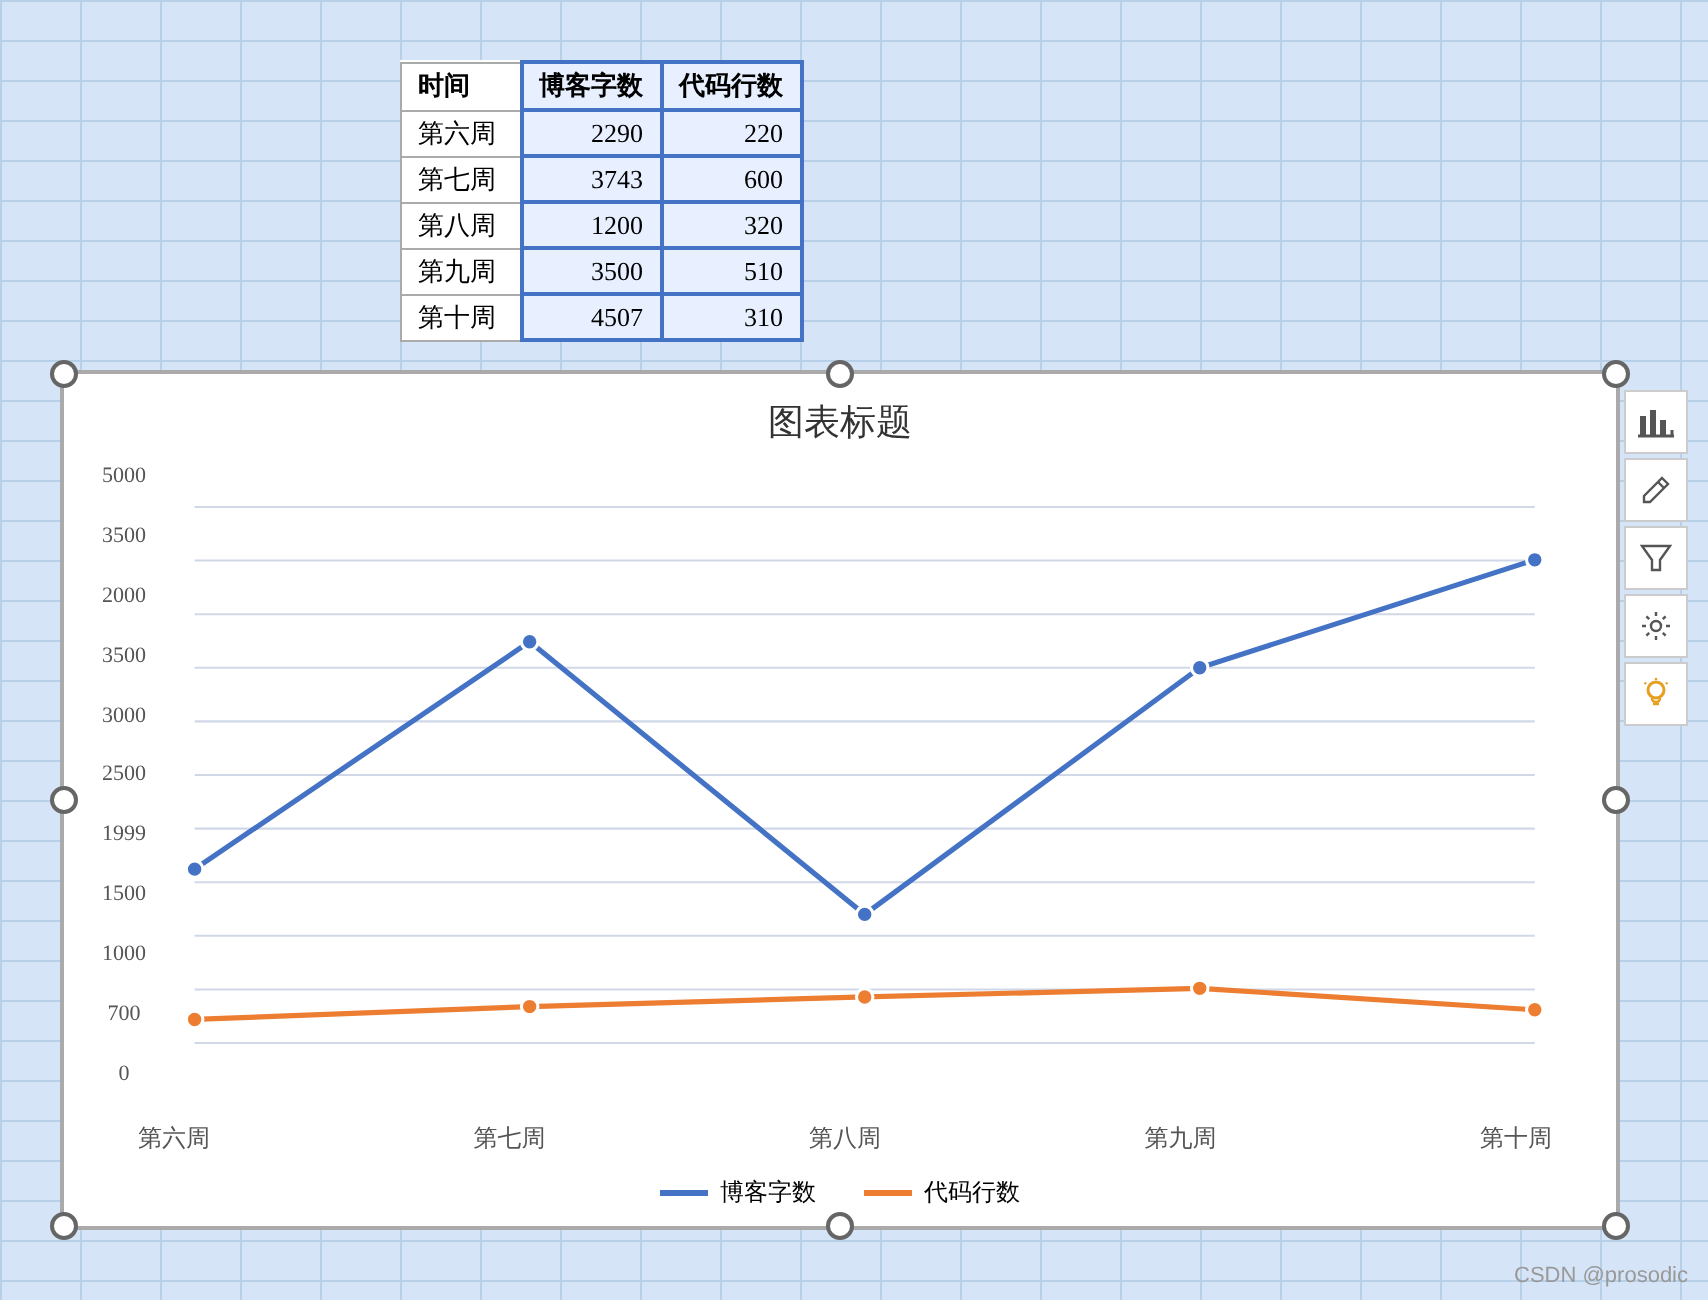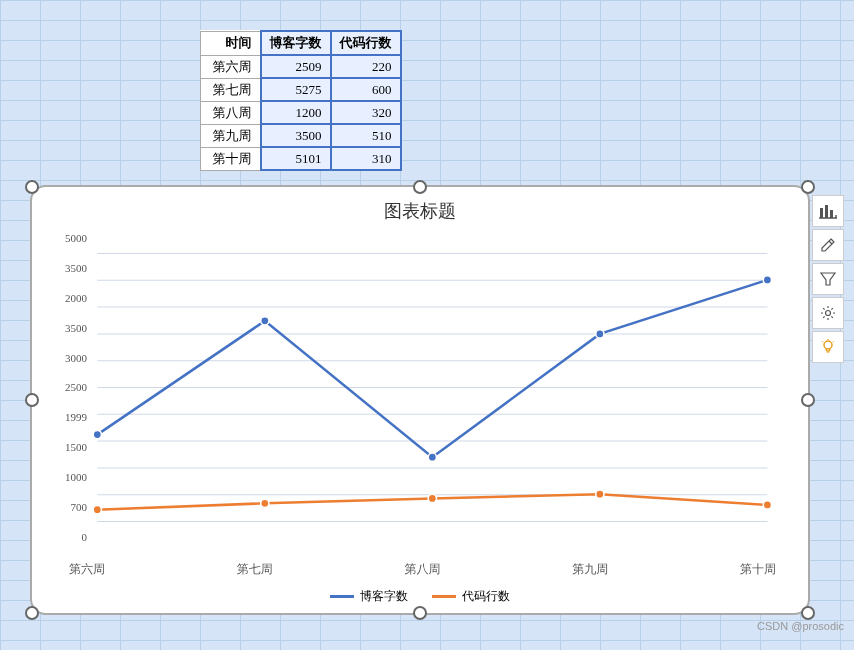--- a/index.html
+++ b/index.html
@@ -37,21 +37,21 @@
 
     table td, table th {
       border: 1px solid #aaa;
       padding: 2px 8px;
       text-align: right;
       min-width: 70px;
       white-space: nowrap;
     }
 
     table td:first-child, table th:first-child {
-      text-align: right;
+      text-align: left;
       min-width: 60px;
     }
 
     table thead th {
       background: white;
       text-align: center;
     }
 
     
     .col-selected {
@@ -61,21 +61,21 @@
 
     
     .chart-container {
       position: absolute;
       top: 185px;
       left: 30px;
       width: 780px;
       height: 430px;
       background: white;
       border: 2px solid #aaa;
-      border-radius: 16px;
+      border-radius: 0;
     }
 
     
     .handle {
       position: absolute;
       width: 14px;
       height: 14px;
       border: 2px solid #666;
       background: white;
       border-radius: 50%;
@@ -93,21 +93,21 @@
       text-align: center;
       font-size: 18px;
       color: #333;
       padding-top: 12px;
       font-family: 'SimHei', 'STHeiti', sans-serif;
     }
 
     .y-label {
       font-size: 11px;
       color: #555;
-      text-align: right;
+      text-align: center;
     }
 
     .x-label {
       font-size: 12px;
       color: #555;
       text-align: center;
       width: 60px;
       margin-left: -30px;
     }
 
@@ -152,21 +152,21 @@
       align-items: center;
       justify-content: center;
       font-size: 14px;
       cursor: pointer;
       color: #555;
     }
 
     
     .watermark {
       position: absolute;
-      bottom: 18px;
+      bottom: 6px;
       right: 10px;
       font-size: 11px;
       color: #999;
       font-family: Arial, sans-serif;
     }
   </style>
 </head>
 <body>
 
 <div class="grid-bg"></div>
@@ -176,41 +176,41 @@
     <thead>
       <tr>
         <th>时间</th>
         <th class="col-selected">博客字数</th>
         <th class="col-selected">代码行数</th>
       </tr>
     </thead>
     <tbody id="table-body">
     <tr>
           <td>第六周</td>
-          <td class="col-selected">2509</td>
+          <td class="col-selected">2290</td>
           <td class="col-selected">220</td>
         </tr>
         <tr>
           <td>第七周</td>
-          <td class="col-selected">5275</td>
+          <td class="col-selected">3743</td>
           <td class="col-selected">600</td>
         </tr>
         <tr>
           <td>第八周</td>
           <td class="col-selected">1200</td>
           <td class="col-selected">320</td>
         </tr>
         <tr>
           <td>第九周</td>
           <td class="col-selected">3500</td>
           <td class="col-selected">510</td>
         </tr>
         <tr>
           <td>第十周</td>
-          <td class="col-selected">5101</td>
+          <td class="col-selected">4507</td>
           <td class="col-selected">310</td>
         </tr>
       </tbody>
   </table>
 </div>
 
 <div class="chart-container">
   <div class="handle tl"></div>
   <div class="handle tr"></div>
   <div class="handle bl"></div>

